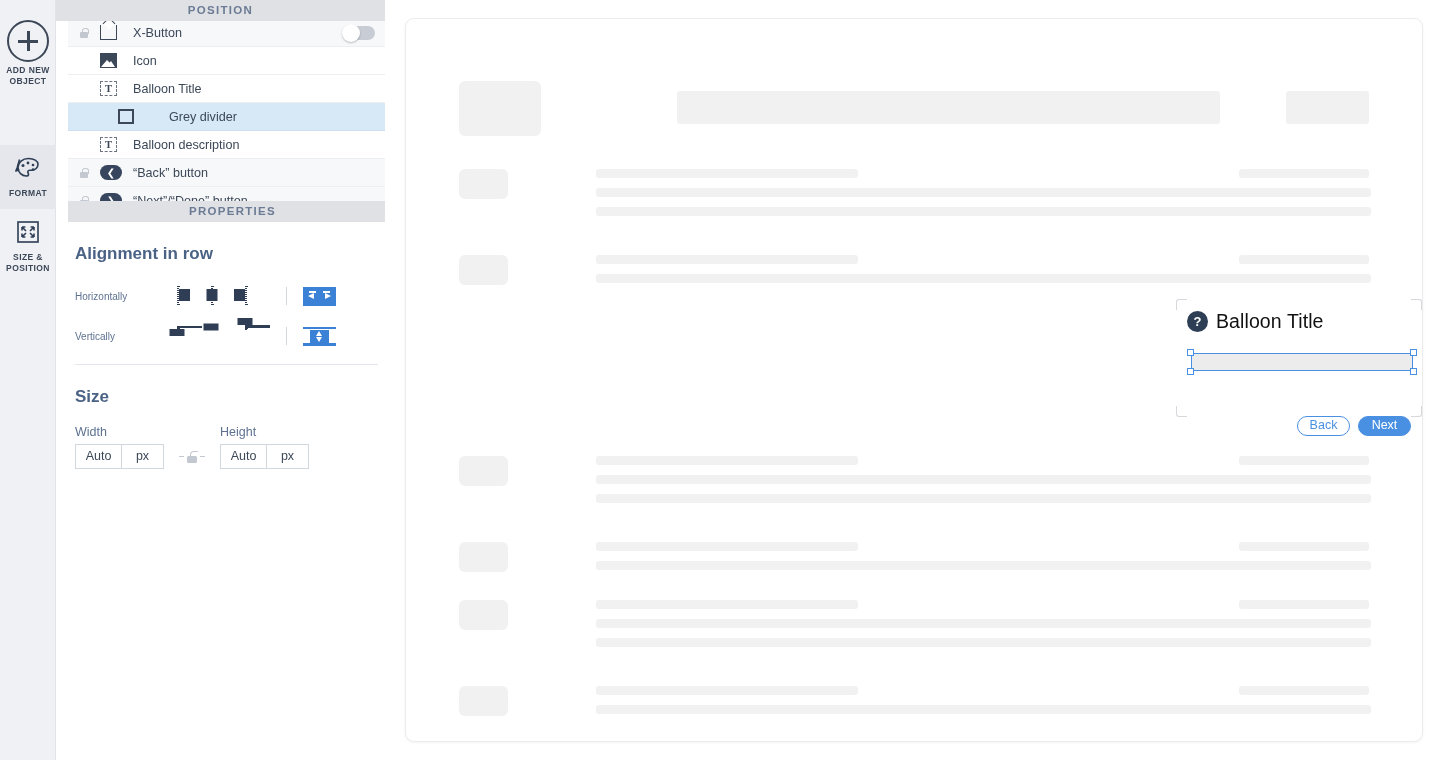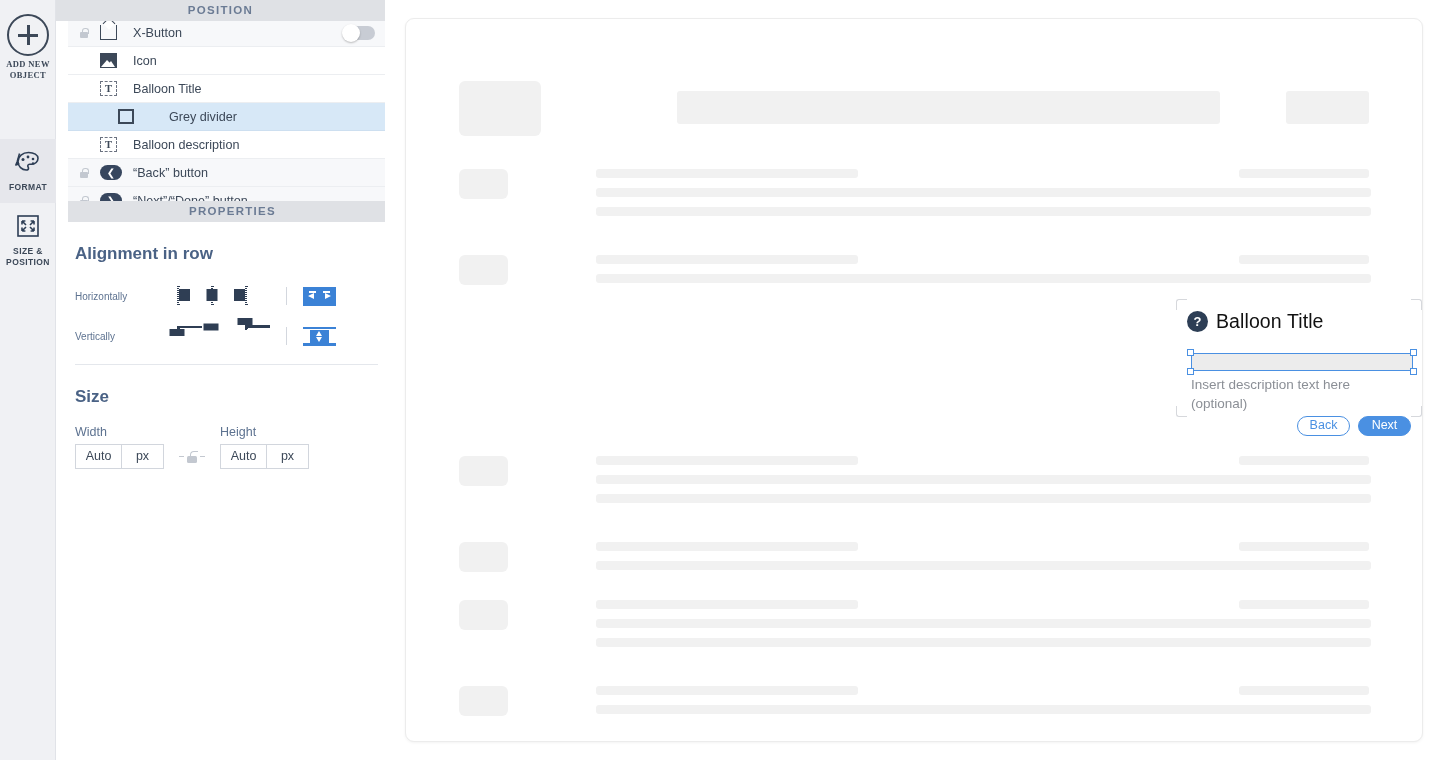--- a/index.html
+++ b/index.html
@@ -19,21 +19,21 @@
     width:56px; padding:10px 2px 10px; text-align:center; cursor:pointer;
     color:#3c4858;
   }
   .rail-btn.active { background:#e6e7ec; }
   .rail-label {
     font-size:8.5px; letter-spacing:.4px; font-weight:700; line-height:11px;
     color:#3c4858; margin-top:3px; text-transform:uppercase;
   }
   .rail-ico { display:block; margin:0 auto; }
 
-  #add-new-object { padding-top:14px;font-family:Liberation Serif, serif; }
+  #add-new-object { padding-top:20px; }
   .plus-circle {
     width:42px; height:42px; border-radius:50%;
     border:2px solid #3c4858; margin:0 auto;
     position:relative;
   }
   .plus-circle::before, .plus-circle::after {
     content:""; position:absolute; background:#3c4858;
   }
   .plus-circle::before { left:50%; top:9px; width:3px; height:20px; margin-left:-1.5px; }
   .plus-circle::after  { top:50%; left:9px; height:3px; width:20px; margin-top:-1.5px; }
@@ -480,24 +480,20 @@
         </div>
 
         <div class="divider-sel">
           <span class="divider-box"></span>
           <span class="handle tl"></span>
           <span class="handle tr"></span>
           <span class="handle bl"></span>
           <span class="handle br"></span>
         </div>
 
-        <div class="bal-desc">
-          <span>Insert description text here</span><br>
-          <span>(optional)</span>
-        </div>
 
         <div class="bal-btns">
           <span class="btn-back">Back</span>
           <span class="btn-next">Next</span>
         </div>
       </div>
     </div>
   </div>
 
 </div>

